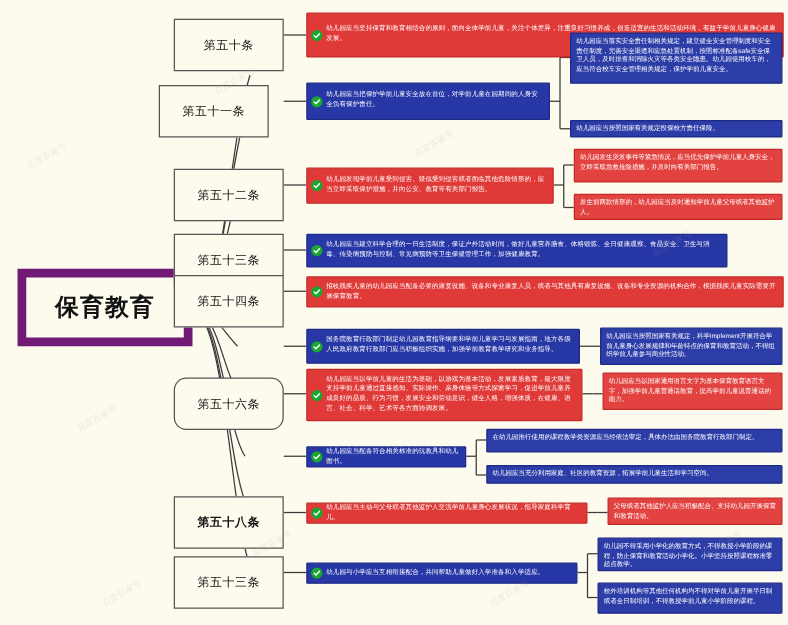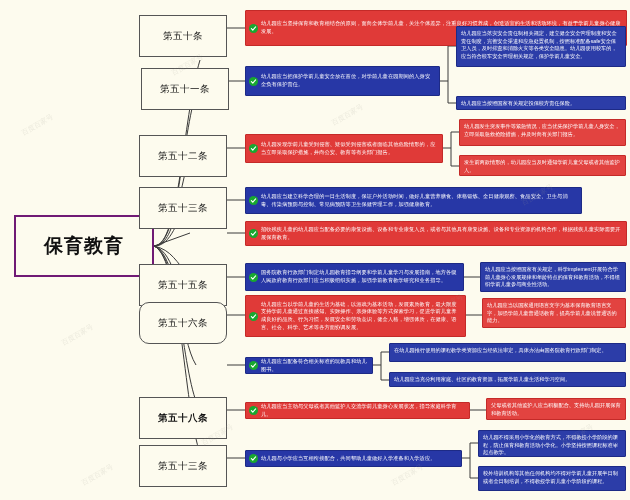--- a/index.html
+++ b/index.html
@@ -10,21 +10,21 @@
     position:relative;
   }
   #canvas{position:absolute;left:0;top:0;width:630px;height:500px;}
   svg.links{position:absolute;left:0;top:0;width:630px;height:500px;pointer-events:none;}
 
   .node{position:absolute;box-sizing:border-box;}
 
   
   .root{
     left:14px;top:215px;width:140px;height:62px;
-    background:#fdfbee;border:2px solid #701a75;
+    background:#fdfbee;border:7px solid #701a75;
     display:flex;align-items:center;justify-content:center;
     font-size:19px;font-weight:bold;color:#111;letter-spacing:1px;
   }
 
   
   .article{
     width:88px;height:42px;
     background:#fdfbee;border:1px solid #555;
     display:flex;align-items:center;justify-content:center;
     font-size:9.5px;color:#111;letter-spacing:.5px;
@@ -133,31 +133,31 @@
     </g>
   </svg>
 
   <div class="node root">
     <span>保育教育</span>
   </div>
 
   <div class="node article" style="left:139px;top:15px;">
       <span>第五十条</span>
     </div>
-  <div class="node article" style="left:141px;top:68px;">
+  <div class="node article" style="left:127px;top:68px;">
       <span>第五十一条</span>
     </div>
   <div class="node article" style="left:139px;top:135px;">
       <span>第五十二条</span>
     </div>
   <div class="node article" style="left:139px;top:187px;">
       <span>第五十三条</span>
     </div>
-  <div class="node article" style="left:139px;top:264px;">
-      <span>第五十五条</span>
+  <div class="node article" style="left:139px;top:220px;">
+      <span>第五十四条</span>
     </div>
   <div class="node article" style="left:139px;top:302px;border-radius:10px;">
       <span>第五十六条</span>
     </div>
   <div class="node article" style="left:139px;top:397px;font-weight:bold;">
       <span>第五十八条</span>
     </div>
   <div class="node article" style="left:139px;top:445px;">
       <span>第五十三条</span>
     </div>

